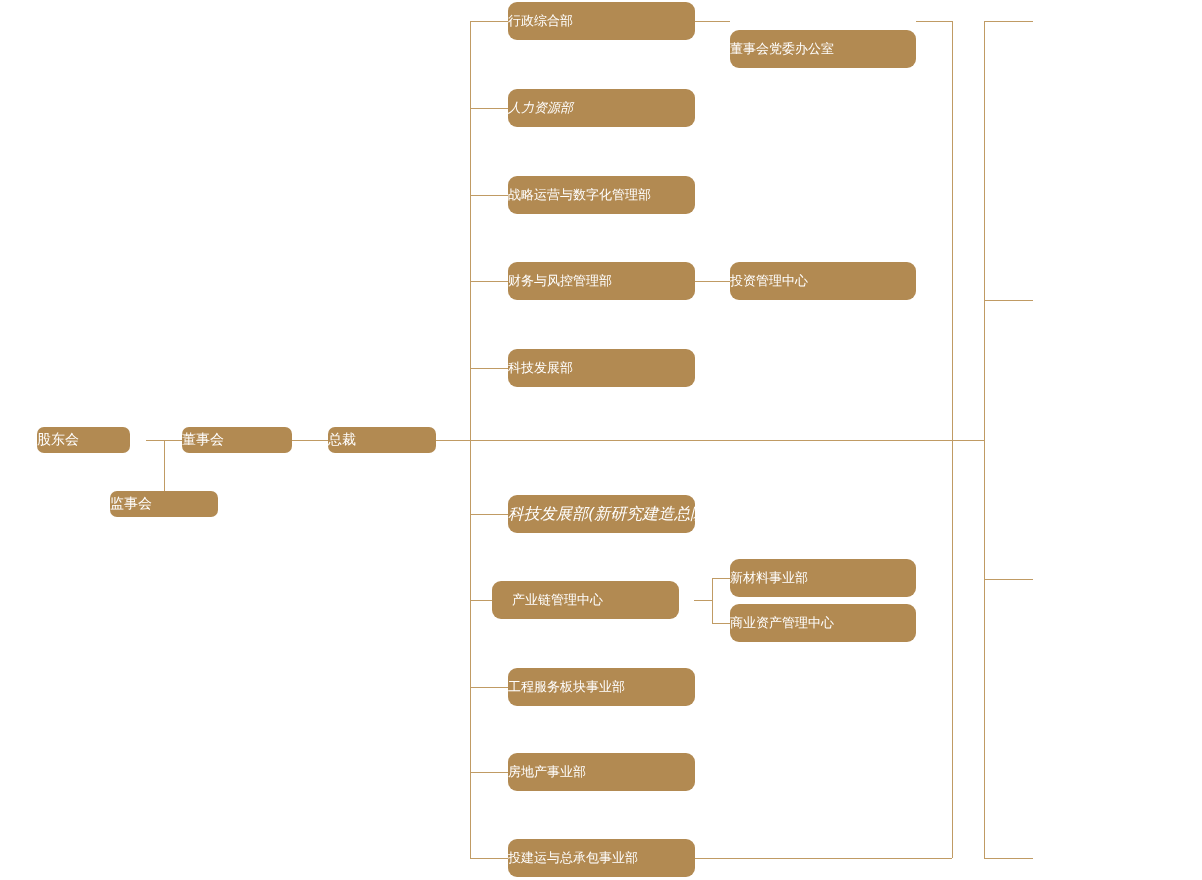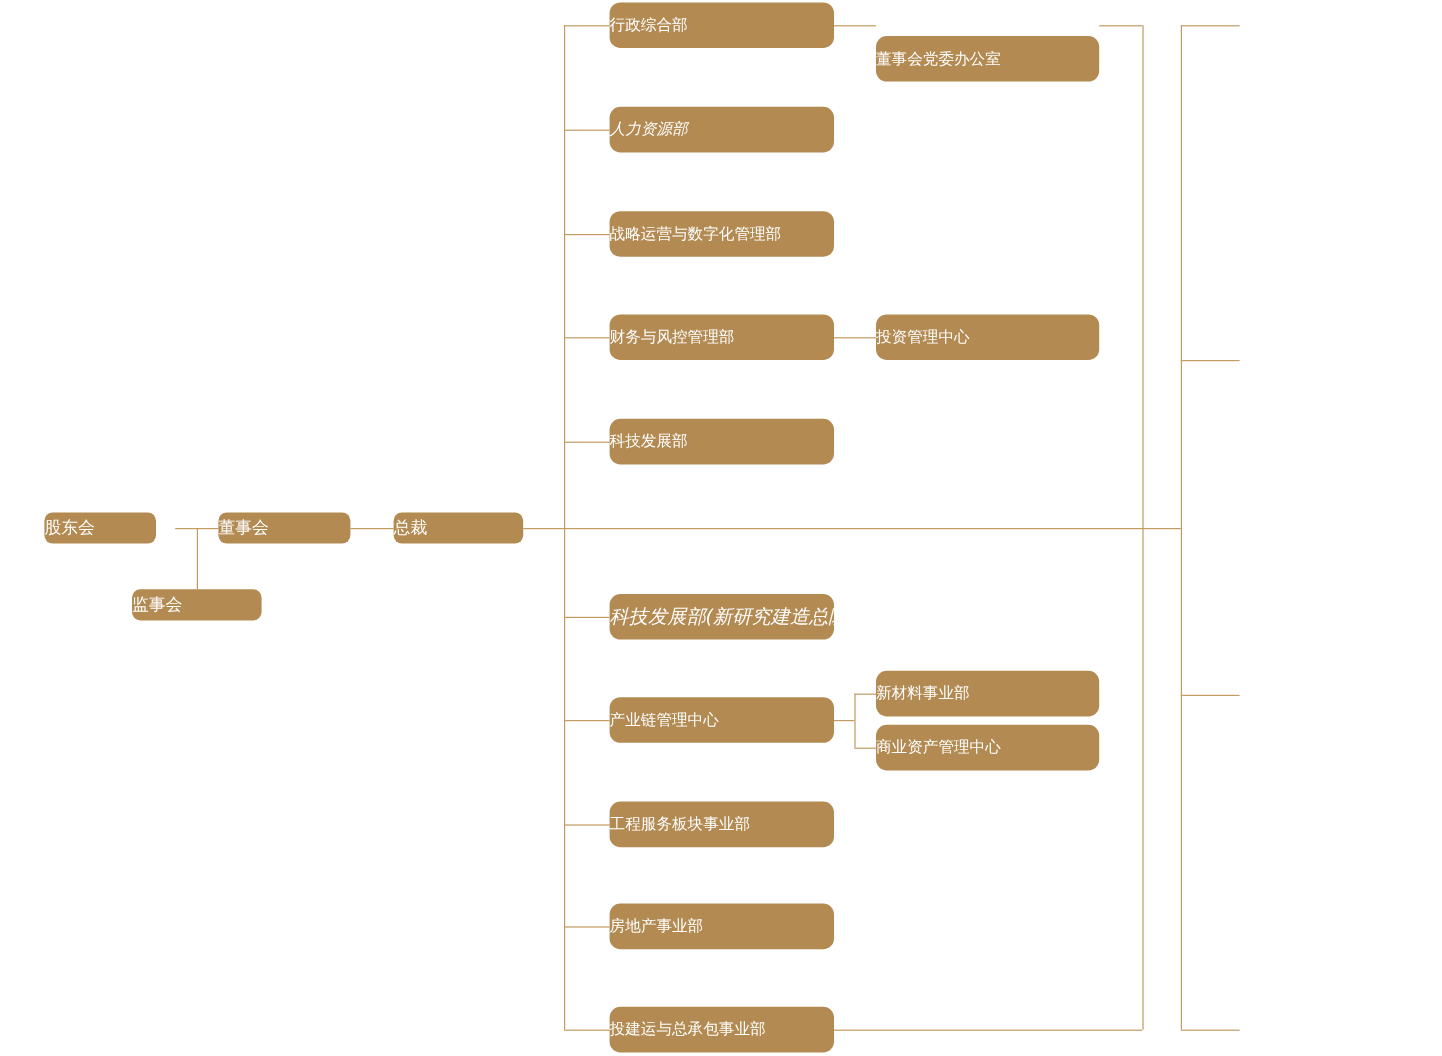--- a/index.html
+++ b/index.html
@@ -94,21 +94,21 @@
   </div>
   <div class="node dept" style="left:508px;top:262px;">
     <span>财务与风控管理部</span>
   </div>
   <div class="node dept" style="left:508px;top:349px;">
     <span>科技发展部</span>
   </div>
   <div class="node dept small" style="left:508px;top:495px;">
     <span>科技发展部(新研究建造总院)</span>
   </div>
-  <div class="node dept" style="left:508px;top:581px;">
+  <div class="node dept" style="left:492px;top:581px;padding-left:20px;">
     <span>产业链管理中心</span>
   </div>
   <div class="node dept" style="left:508px;top:668px;">
     <span>工程服务板块事业部</span>
   </div>
   <div class="node dept" style="left:508px;top:753px;">
     <span>房地产事业部</span>
   </div>
   <div class="node dept" style="left:508px;top:839px;">
     <span>投建运与总承包事业部</span>

